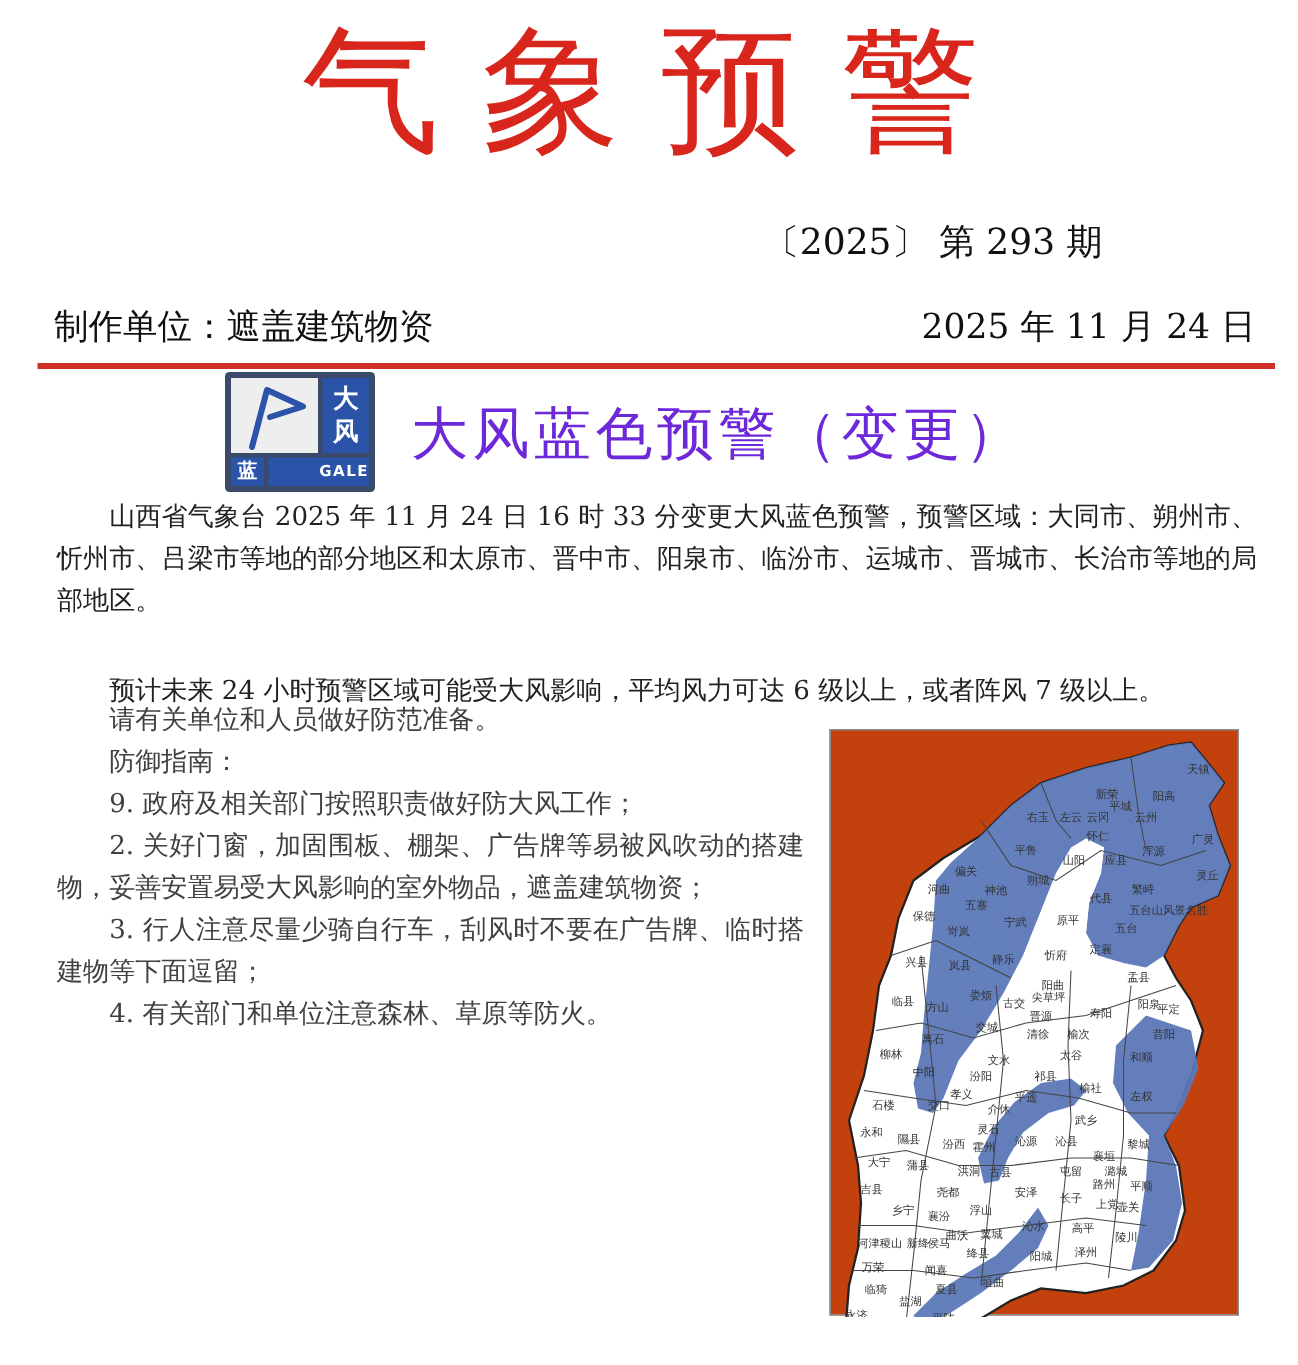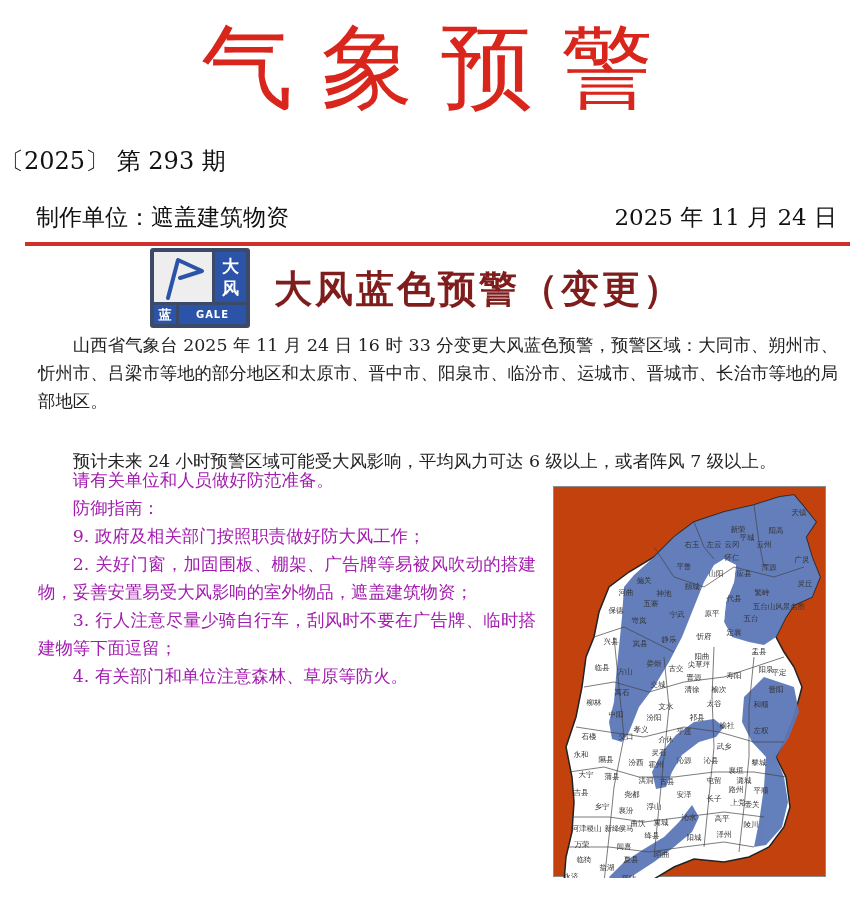--- a/index.html
+++ b/index.html
@@ -1,50 +1,50 @@
 <!DOCTYPE html>
 <html><head>
   <meta charset="utf-8">
   <style>
     html, body { margin: 0; padding: 0; background: #ffffff; }
     body { width: 865px; height: 910px; position: relative; overflow: hidden;
            font-family: "DejaVu Serif", "Liberation Serif", serif; color: #1a1a1a; }
     .masthead { position: absolute; left: 0; top: 18px; width: 865px; text-align: center;
                 font-size: 92px; line-height: 100px; color: #d9261c; letter-spacing: 28px;
-                font-family: Liberation Serif, serif; font-weight: normal; padding-left: 17px; box-sizing: border-box; }
-    .issue { position: absolute; left: 0; top: 146px; width: 735px; text-align: left;
+                font-family: Liberation Mono, monospace; font-weight: normal; padding-left: 17px; box-sizing: border-box; }
+    .issue { position: absolute; left: 0; top: 146px; width: 735px; text-align: right;
              font-size: 24px; line-height: 30px; color: #111; }
     .meta-row { position: absolute; left: 36px; right: 28px; top: 200px; height: 34px;
                 display: flex; justify-content: space-between; align-items: center;
                 font-size: 23px; color: #111; }
     .redline { position: absolute; left: 25px; top: 242px; width: 825px; height: 4px; background: #d0302a; }
 
     .badge { position: absolute; left: 150px; top: 248px; width: 100px; height: 80px;
              background: #3a4a68; border-radius: 3px; box-sizing: border-box; padding: 3px; }
     .badge .flagbox { position: absolute; left: 4px; top: 4px; width: 58px; height: 50px; background: #eeeeef; }
     .badge .flagbox svg { position: absolute; left: 8px; top: 4px; }
     .badge .cn { position: absolute; left: 65px; top: 4px; width: 31px; height: 50px; background: #2b53a8;
                  color: #fff; font-family: "DejaVu Sans", sans-serif; font-weight: bold; font-size: 17px;
                  line-height: 22px; text-align: center; padding-top: 3px; box-sizing: border-box; }
     .badge .lan { position: absolute; left: 4px; top: 57px; width: 22px; height: 19px; background: #2b53a8;
                   color: #fff; font-family: "DejaVu Sans", sans-serif; font-size: 13px; line-height: 19px; text-align: center; font-weight: bold; }
     .badge .gale { position: absolute; left: 29px; top: 57px; width: 67px; height: 19px; background: #2b53a8;
                    color: #fff; font-family: "DejaVu Sans", sans-serif; font-size: 10px; font-weight: bold;
-                   line-height: 19px; text-align: center; letter-spacing: 1px; }
+                   line-height: 19px; text-align: right; letter-spacing: 1px; }
 
     .alert-title { position: absolute; left: 274px; top: 264px; font-size: 38px; line-height: 50px;
-                   color: #7f1d1d; letter-spacing: 3px; font-family: "DejaVu Sans", sans-serif; font-weight: bold; }
+                   color: #6d28d9; letter-spacing: 3px; font-family: "DejaVu Sans", sans-serif; }
 
     .body-text { position: absolute; left: 38px; width: 800px; font-size: 17.4px; line-height: 27.8px;
                  color: #222; text-align: justify; }
     .p1 { top: 332px; }
     .p2 { top: 416px; margin-top: 32px; }
     .indent { text-indent: 2em; }
     .guide { position: absolute; left: 38px; top: 466px; width: 498px; font-size: 17.4px; line-height: 28px;
-             color: #a21caf; text-align: justify; }
+             color: #404040; text-align: justify; }
     .guide p, .body-text p { margin: 0; }
 
     .map-frame { position: absolute; left: 553px; top: 486px; width: 273px; height: 391px;
                  border: 1px solid #8c8c8c; box-sizing: border-box; background: #c2410c; }
     .map-frame svg { position: absolute; left: 0; top: 0; }
     .map-label { font-family: "DejaVu Sans", sans-serif; font-size: 7.5px; fill: #333; }
   </style>
 </head>
 <body>
 

